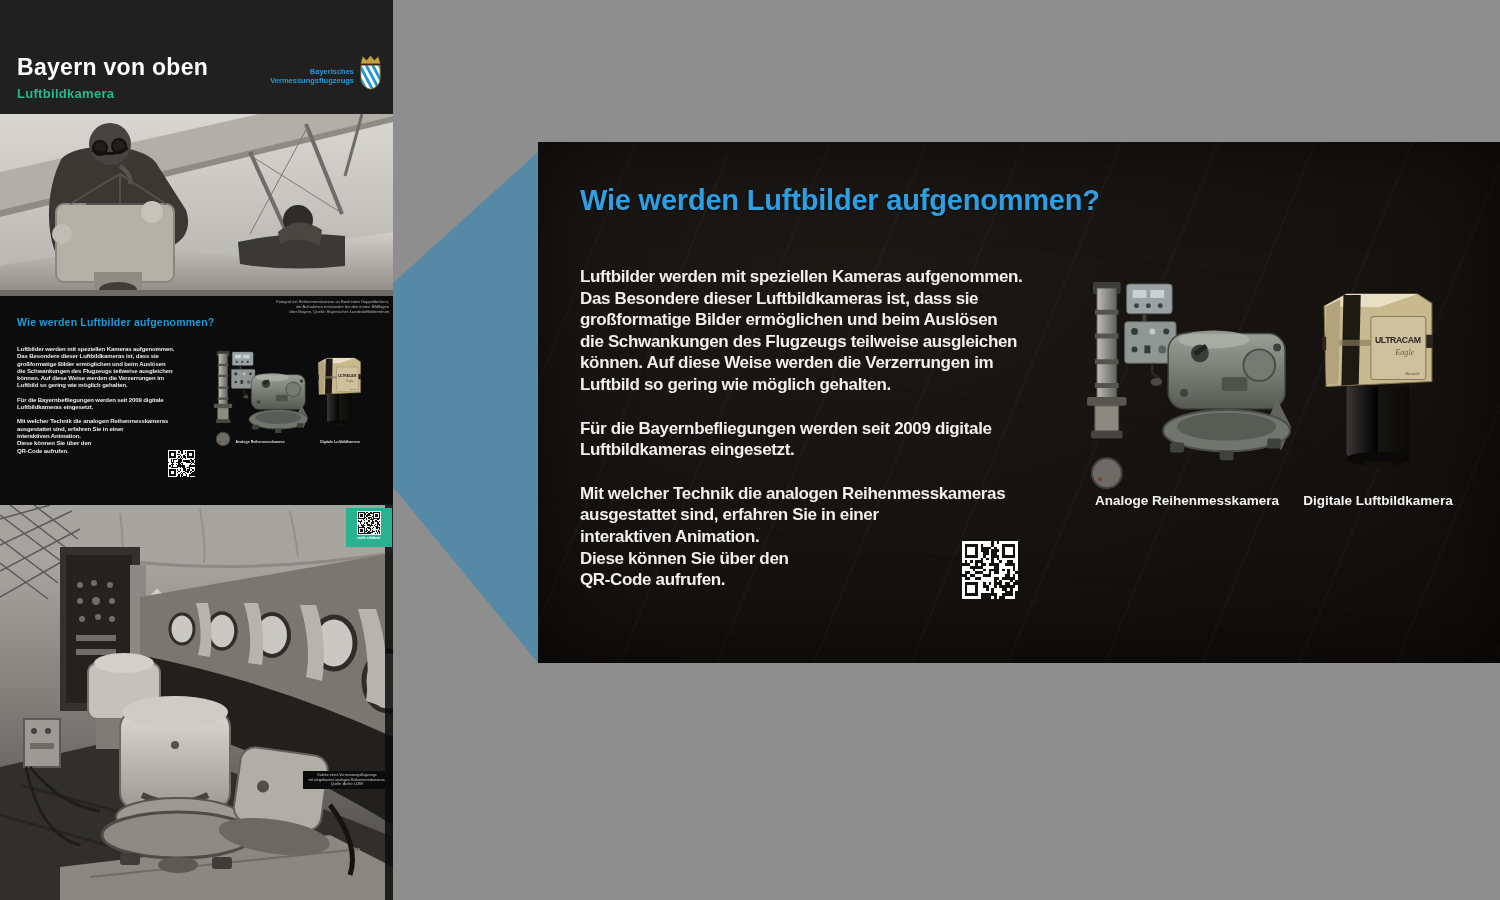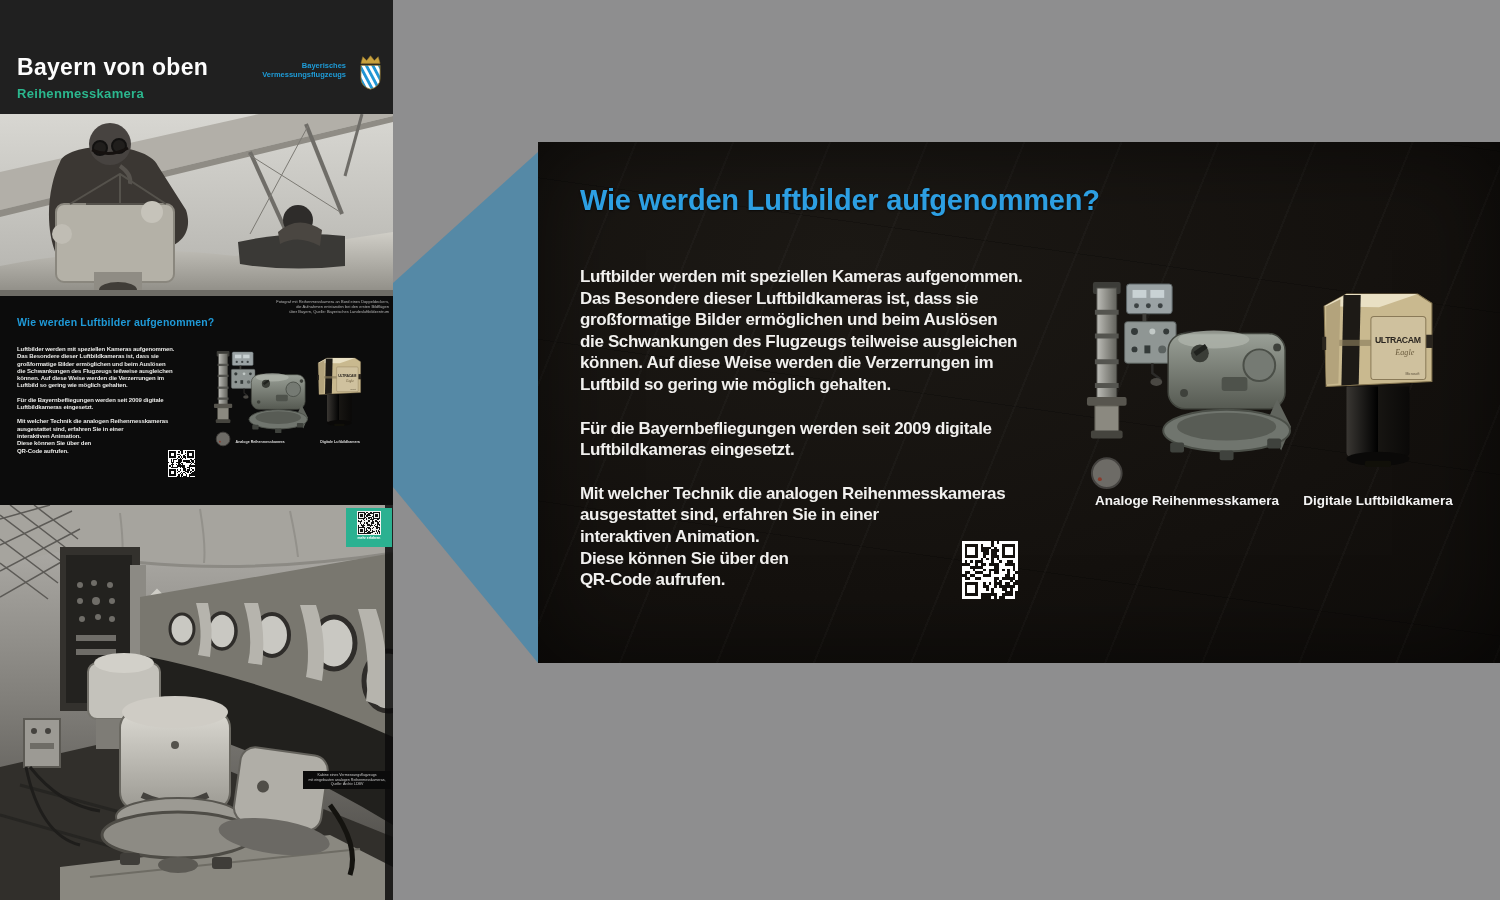--- a/index.html
+++ b/index.html
@@ -3,21 +3,21 @@
 <meta charset="utf-8">
 <style>
   html,body{margin:0;padding:0;background:#8e8e8f;font-family:"Liberation Sans",sans-serif;}
   .canvas{position:relative;width:1500px;height:900px;overflow:hidden;background:#8e8e8f;}
 
   
   .poster{position:absolute;left:0;top:0;width:393px;height:900px;background:#0369a1;}
   .poster-header{position:absolute;left:0;top:0;width:393px;height:114px;background:#202020;}
   .poster-title{position:absolute;left:17px;top:54px;margin:0;color:#fdfdfd;font-size:23px;font-weight:700;letter-spacing:.3px;}
   .poster-subtitle{position:absolute;left:17px;top:86px;color:#2bb78e;font-size:13px;font-weight:700;letter-spacing:.3px;}
-  .logo{position:absolute;right:11px;top:54px;display:flex;align-items:flex-start;gap:13px;}
+  .logo{position:absolute;right:11px;top:54px;display:flex;align-items:center;gap:5px;}
   .logo-text{margin-top:7px;text-align:right;color:#1e9cd8;font-size:7.5px;line-height:9px;font-weight:700;}
   .crest{width:23px;height:37px;display:block;}
 
   .photo{position:absolute;left:0;width:393px;overflow:hidden;}
   .photo svg{display:block;width:100%;height:100%;}
   .photo1{top:114px;height:182px;box-shadow:inset 0 0 40px rgba(0,0,0,.35);}
   .photo2{top:505px;height:395px;}
 
   
   .mini{position:absolute;left:0;top:296px;width:393px;height:209px;background:#0c0c0c;}
@@ -157,21 +157,21 @@
     <rect x="48" y="168" width="26" height="6" rx="2" fill="#111009"></rect>
   </symbol>
 </svg>
 
 <div class="canvas">
 
   <section class="poster">
 
     <header class="poster-header">
       <h1 class="poster-title">Bayern von oben</h1>
-      <div class="poster-subtitle">Reihenmesskamera</div>
+      <div class="poster-subtitle">Luftbildkamera</div>
       <div class="logo">
         <div class="logo-text">
           <div>Bayerisches</div>
           <div>Vermessungsflugzeugs</div>
         </div>
         <svg class="crest" viewBox="0 0 24 37">
           <path d="M2,9 L4,2 L8,6 L12,1 L16,6 L20,2 L22,9 Z" fill="#c9a23f" stroke="#9a7b2c" stroke-width=".6"></path>
           <path d="M2,11 h20 v14 q0,8 -10,11 q-10,-3 -10,-11 Z" fill="url(#loz)" stroke="#9a7b2c" stroke-width=".8"></path>
         </svg>
       </div>

